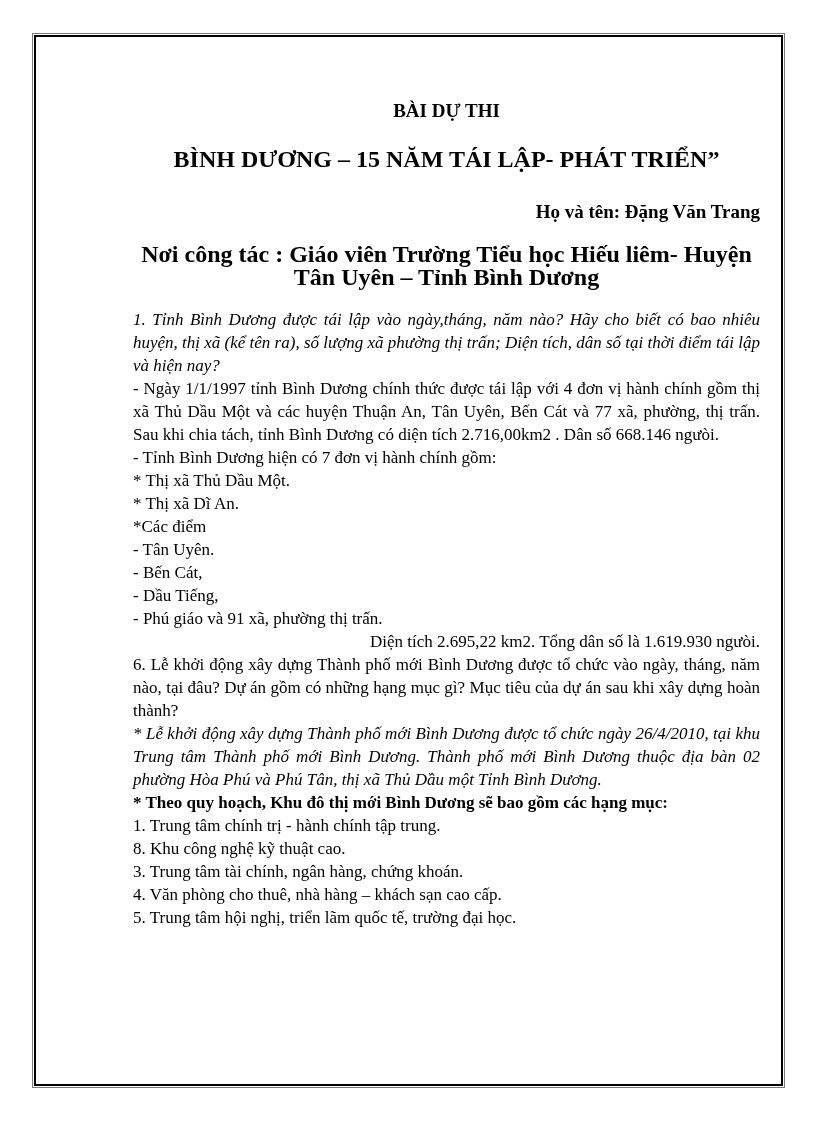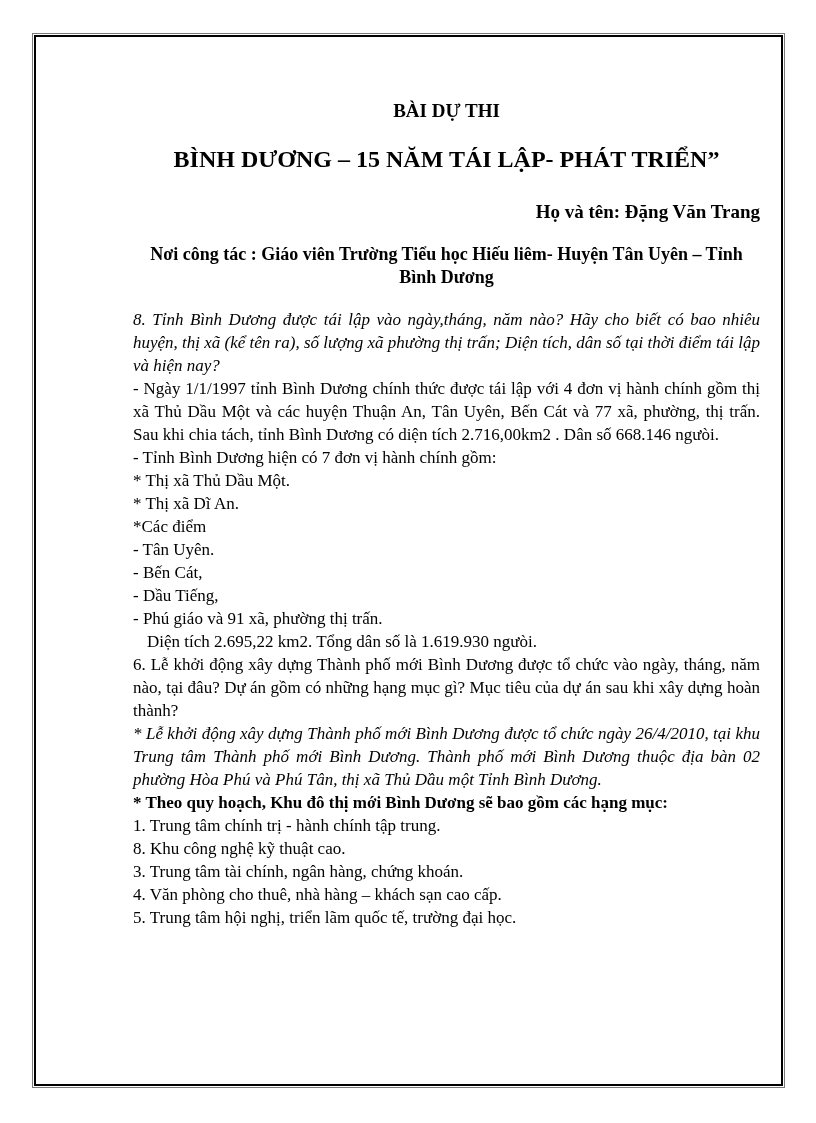--- a/index.html
+++ b/index.html
@@ -56,21 +56,21 @@
   .author {
     text-align: right;
     font-weight: bold;
     font-size: 19px;
     line-height: 22px;
     margin-top: 27px;
   }
   .workplace {
     text-align: center;
     font-weight: bold;
-    font-size: 18px;
+    font-size: 24px;
     line-height: 23px;
     margin-top: 20px;
   }
   .body-text {
     margin-top: 19px;
     font-size: 17px;
     line-height: 23px;
     text-align: justify;
   }
   .body-text p {
@@ -82,21 +82,21 @@
   .indent-list {
     padding-left: 33px;
     text-align: left;
   }
   .indent-plan {
     padding-left: 40px;
     text-align: left;
   }
   .indent-small {
     text-indent: 14px;
-    text-align: left;
+    text-align: right;
   }
 </style>
 </head>
 <body>
 
 <div class="page">
 
   <div class="frame">
     <div class="frame-inner"></div>
   </div>
@@ -106,21 +106,21 @@
     <div class="contest-title">BÀI DỰ THI</div>
 
     <div class="main-title">BÌNH DƯƠNG – 15 NĂM TÁI LẬP- PHÁT TRIỂN”</div>
 
     <div class="author">Họ và tên: Đặng Văn Trang</div>
 
     <div class="workplace">Nơi công tác : Giáo viên Trường Tiểu học Hiếu liêm- Huyện Tân Uyên – Tỉnh Bình Dương</div>
 
     <div class="body-text">
 
-      <p class="italic">8. Tỉnh Bình Dương được tái lập vào ngày,tháng, năm nào? Hãy cho biết có bao nhiêu huyện, thị xã (kể tên ra), số lượng xã phường thị trấn; Diện tích, dân số tại thời điểm tái lập và hiện nay?</p>
+      <p class="italic">1. Tỉnh Bình Dương được tái lập vào ngày,tháng, năm nào? Hãy cho biết có bao nhiêu huyện, thị xã (kể tên ra), số lượng xã phường thị trấn; Diện tích, dân số tại thời điểm tái lập và hiện nay?</p>
 
       <p>- Ngày 1/1/1997  tỉnh Bình Dương chính thức được tái lập với 4 đơn vị hành chính gồm thị xã Thủ Dầu Một và các huyện Thuận An, Tân Uyên, Bến Cát và 77 xã, phường, thị trấn. Sau khi chia tách, tỉnh Bình Dương có diện tích 2.716,00km2 . Dân số 668.146 ngưòi.</p>
 
       <p>- Tỉnh Bình Dương hiện có 7 đơn vị hành chính gồm:</p>
 
       <p class="indent-list">* Thị xã Thủ Dầu Một.</p>
       <p class="indent-list">* Thị xã Dĩ An.</p>
       <p class="indent-list">*Các điểm</p>
       <p class="indent-list">- Tân Uyên.</p>
       <p class="indent-list">- Bến Cát,</p>

